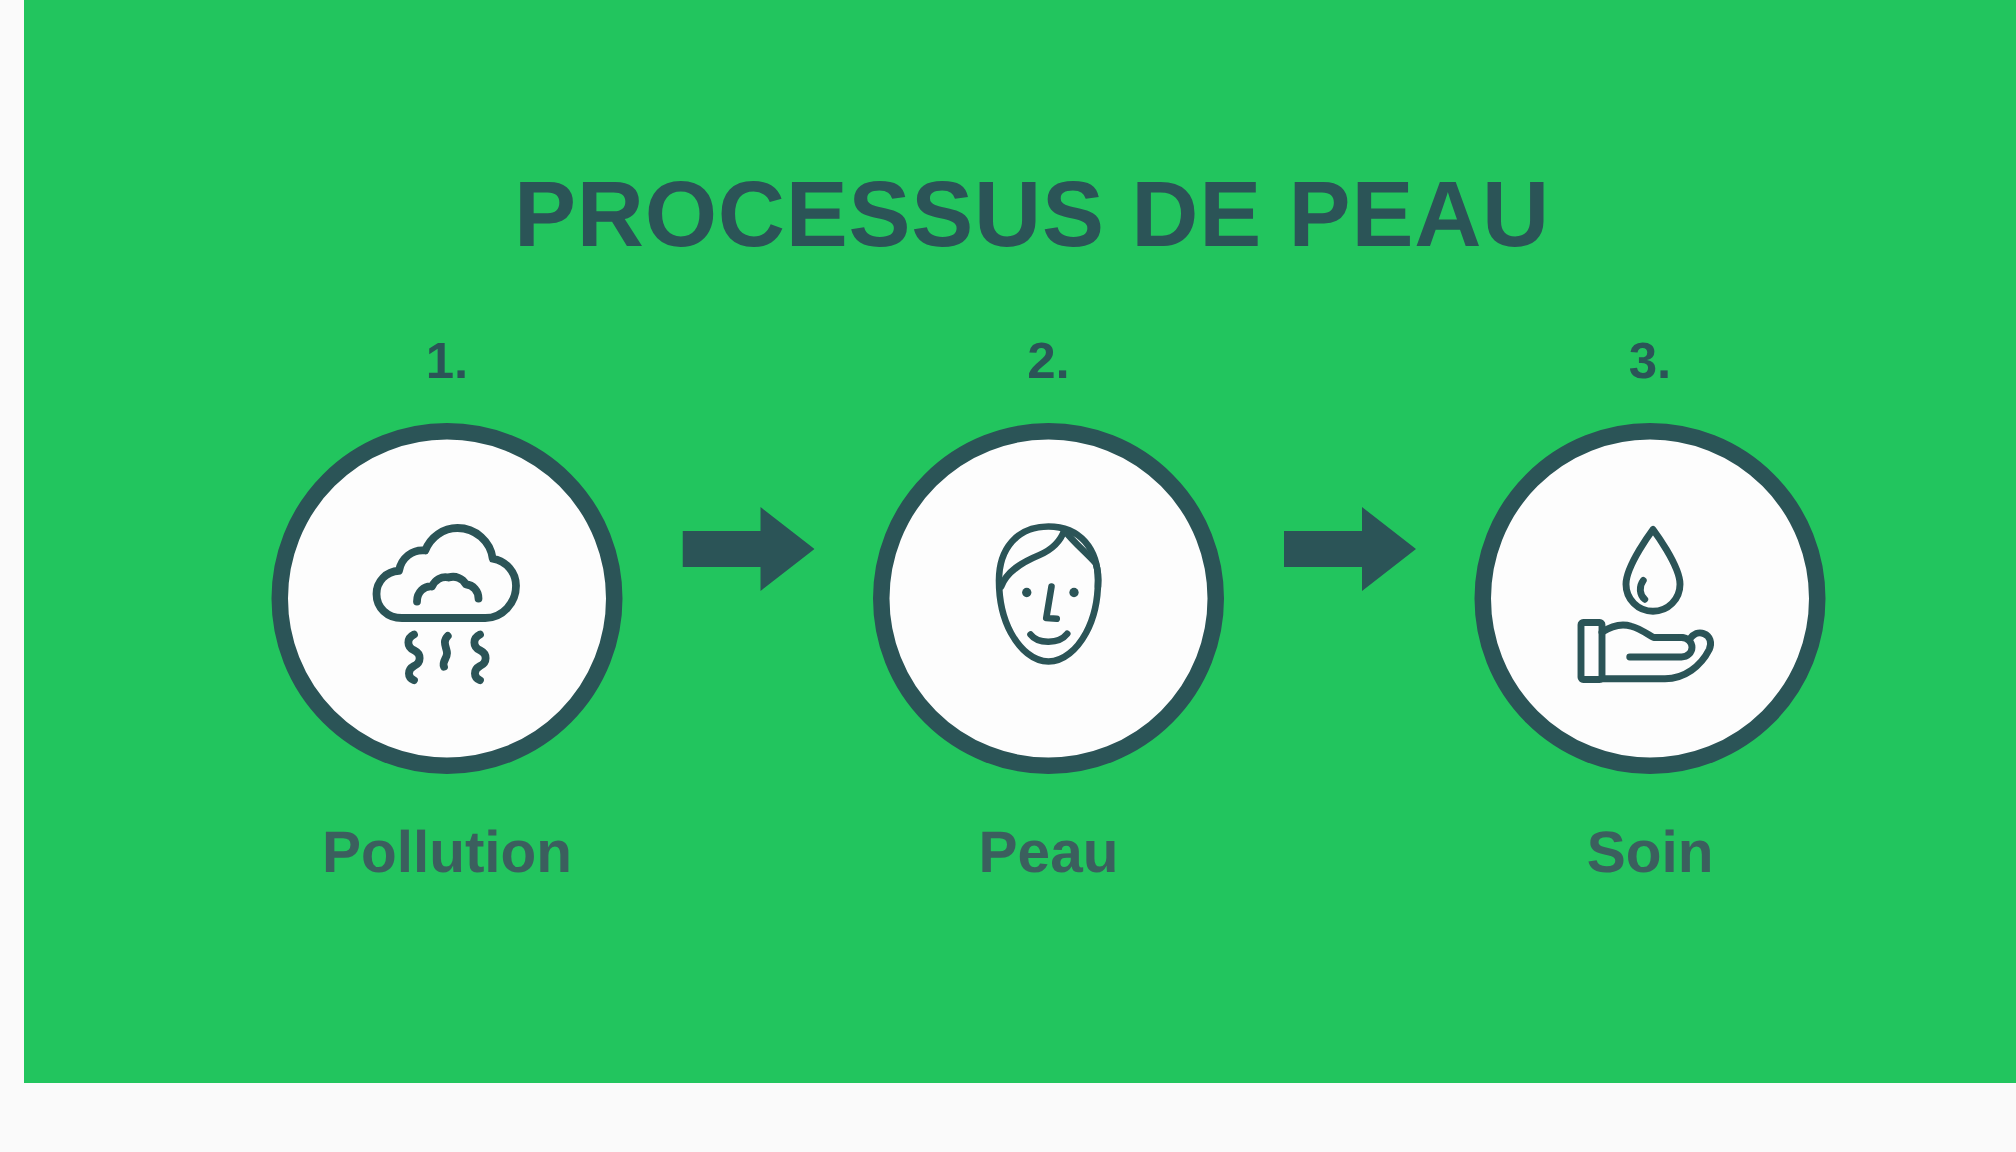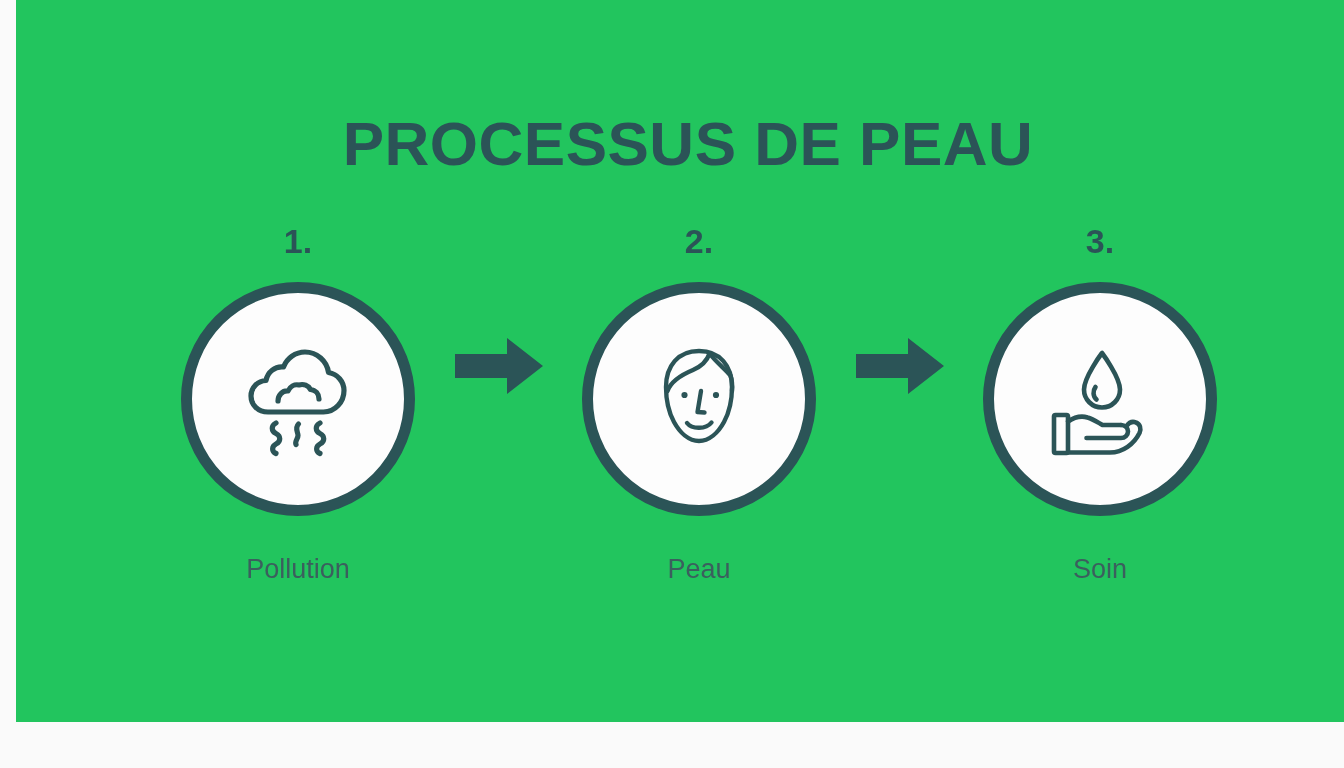--- a/index.html
+++ b/index.html
@@ -86,22 +86,22 @@
 
   .step-icon {
     width: 120px;
     height: 120px;
     display: block;
   }
 
   .step-label {
     margin-top: 36px;
     font-family: "Liberation Sans", sans-serif;
-    font-size: 27px;
-    font-weight: normal;
+    font-size: 39px;
+    font-weight: bold;
     color: #3b5f5e;
     line-height: 34px;
     text-align: center;
     white-space: nowrap;
   }
 
   
   .arrow-wrap {
     flex: 0 0 auto;
     width: 96px;

